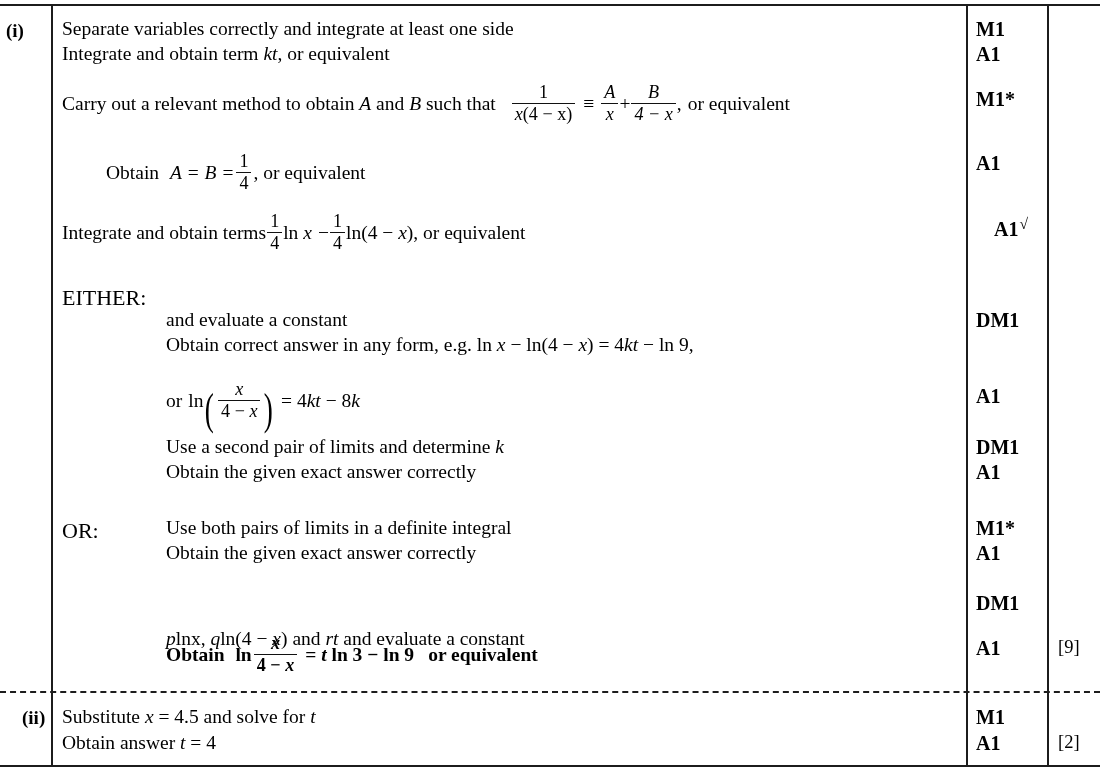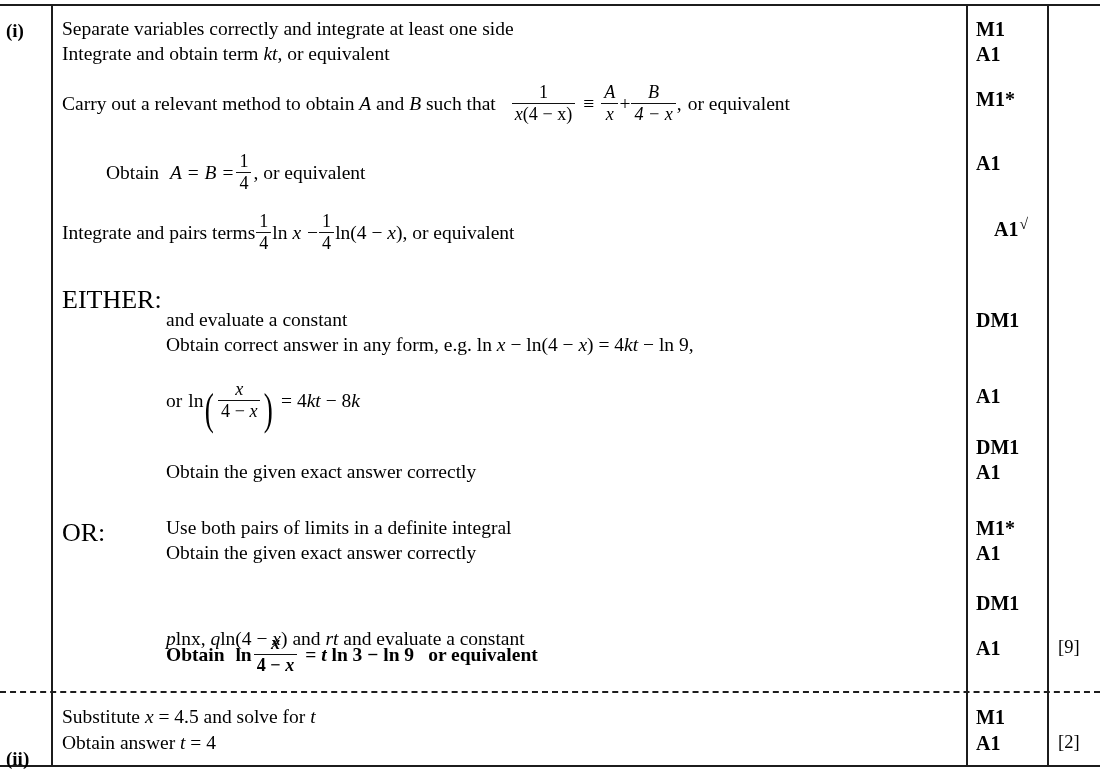--- a/index.html
+++ b/index.html
@@ -111,21 +111,21 @@
   .sp-wide { display: inline-block; width: 14px; }
 
   .hang {
     position: absolute;
     font-size: 19.5px;
     line-height: 1.0;
   }
   .branch-label {
     position: absolute;
     left: 62px;
-    font-size: 26px;
+    font-size: 22px;
   }
   .branch-body {
     position: absolute;
     left: 166px;
     font-size: 19.5px;
     line-height: 1.0;
   }
 </style>
 </head>
 <body>
@@ -151,38 +151,41 @@
 
   <div class="hang" style="left:62px; top:83px;">
     <span>Carry out a relevant method to obtain </span><span class="it">A</span><span> and </span><span class="it">B</span><span> such that</span><span class="sp-wide"></span><span class="frac"><span class="num">1</span><span class="den"><span class="it">x</span><span>(4 − x)</span></span></span><span class="sp"></span><span>≡</span><span class="sp"></span><span class="frac tight"><span class="num it">A</span><span class="den it">x</span></span><span>+</span><span class="frac tight"><span class="num it">B</span><span class="den"><span class="it" style="font-style:italic">4 − <span style="font-style:italic">x</span></span></span></span><span>,</span><span class="sp"></span><span>or equivalent</span>
   </div>
 
   <div class="hang" style="left:62px; top:152px;margin-left:44px;">
     <span>Obtain </span><span class="sp"></span><span class="it">A = B =</span><span class="frac"><span class="num">1</span><span class="den">4</span></span><span>, or equivalent</span>
   </div>
 
   <div class="hang" style="left:62px; top:212px;">
-    <span>Integrate and pairs terms</span><span class="frac tight"><span class="num">1</span><span class="den">4</span></span><span>ln <span class="it">x</span></span><span class="sp"></span><span>−</span><span class="frac tight"><span class="num">1</span><span class="den">4</span></span><span>ln(4 − <span class="it">x</span>)</span><span>, or equivalent</span>
+    <span>Integrate and obtain terms</span><span class="frac tight"><span class="num">1</span><span class="den">4</span></span><span>ln <span class="it">x</span></span><span class="sp"></span><span>−</span><span class="frac tight"><span class="num">1</span><span class="den">4</span></span><span>ln(4 − <span class="it">x</span>)</span><span>, or equivalent</span>
   </div>
 
   <div class="branch-label" style="top:285px;">EITHER:</div>
 
 
   <div class="branch-body" style="top:310px;">
     <span>and evaluate a constant</span>
   </div>
 
   <div class="branch-body" style="top:335px;">
     <span>Obtain correct answer in any form, e.g. </span><span>ln <span class="it">x</span> − ln(4 − <span class="it">x</span>) = 4<span class="it">kt</span> − ln 9</span><span>,</span>
   </div>
 
   <div class="branch-body" style="top:380px;">
     <span>or</span><span class="sp"></span><span>ln</span><span class="paren-big">(</span><span class="frac"><span class="num it">x</span><span class="den">4 − <span class="it">x</span></span></span><span class="paren-big">)</span><span class="sp"></span><span>= 4<span class="it">kt</span> − 8<span class="it">k</span></span>
   </div>
 
+  <div class="branch-body" style="top:437px;">
+    <span>Use a second pair of limits and determine </span><span class="it">k</span>
+  </div>
 
   <div class="branch-body" style="top:462px;">
     <span>Obtain the given exact answer correctly</span>
   </div>
 
   <div class="branch-label" style="top:518px;">OR:</div>
 
   <div class="branch-body" style="top:518px;">
     <span>Use both pairs of limits in a definite integral</span>
   </div>
@@ -209,21 +212,21 @@
   <div class="mark-col" style="top:386px;">A1</div>
   <div class="mark-col" style="top:437px;">DM1</div>
   <div class="mark-col" style="top:462px;">A1</div>
   <div class="mark-col" style="top:518px;">M1*</div>
   <div class="mark-col" style="top:543px;">A1</div>
   <div class="mark-col" style="top:593px;">DM1</div>
   <div class="mark-col" style="top:638px;">A1</div>
 
   <div class="total-col" style="top:638px;">[9]</div>
 
-  <div class="part-label" style="top:748px;">(ii)</div>
+  <div class="part-label" style="top:707px;margin-left:16px;">(ii)</div>
 
   <div class="hang" style="left:62px; top:707px;">
     <span>Substitute </span><span class="it">x</span><span> = 4.5 and solve for </span><span class="it">t</span>
   </div>
 
   <div class="hang" style="left:62px; top:733px;">
     <span>Obtain answer </span><span class="it">t</span><span> = 4</span>
   </div>
 
   <div class="mark-col" style="top:707px;">M1</div>

